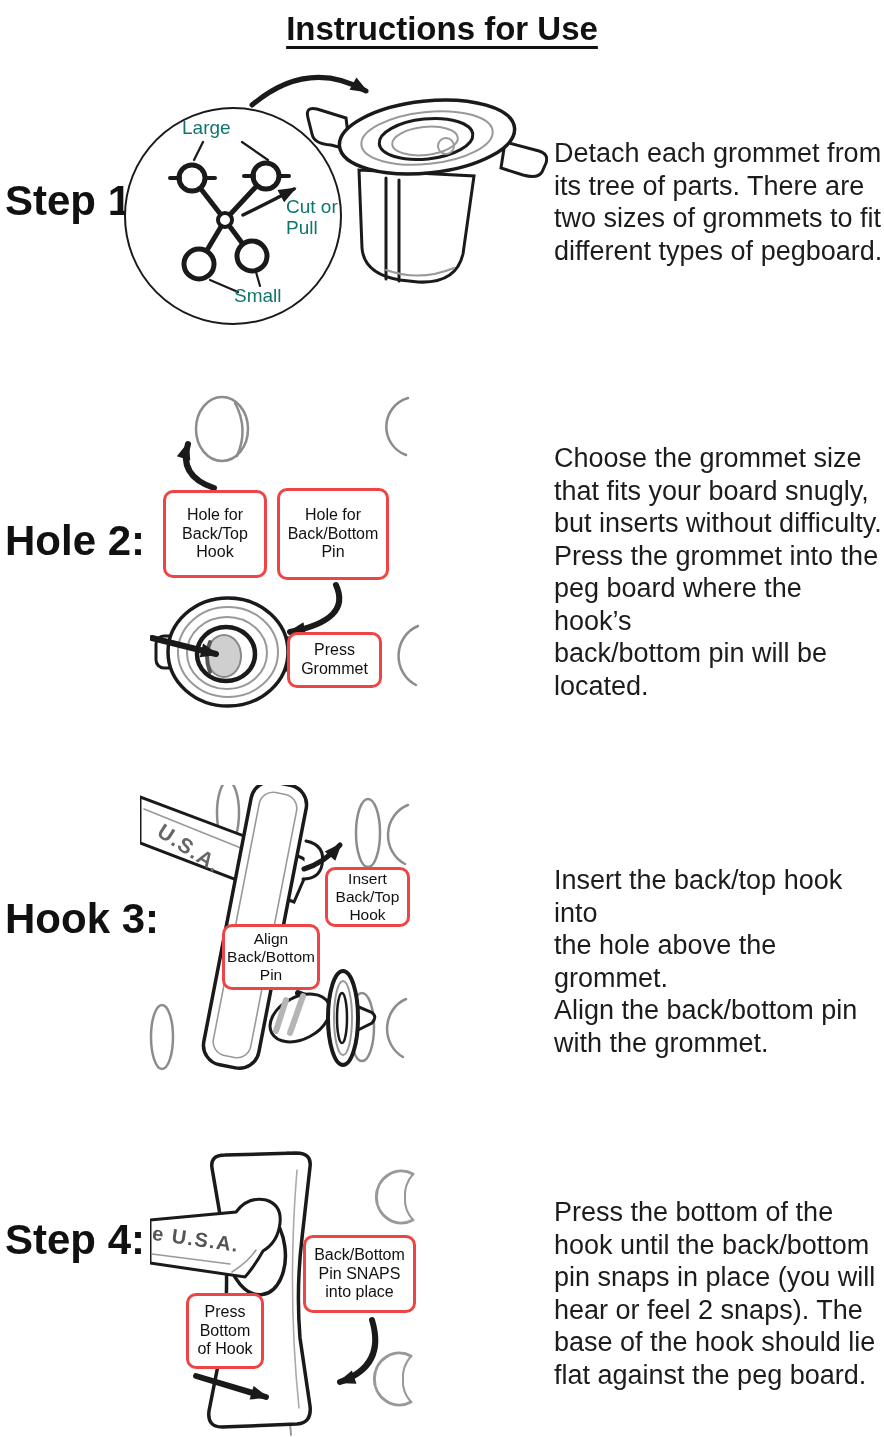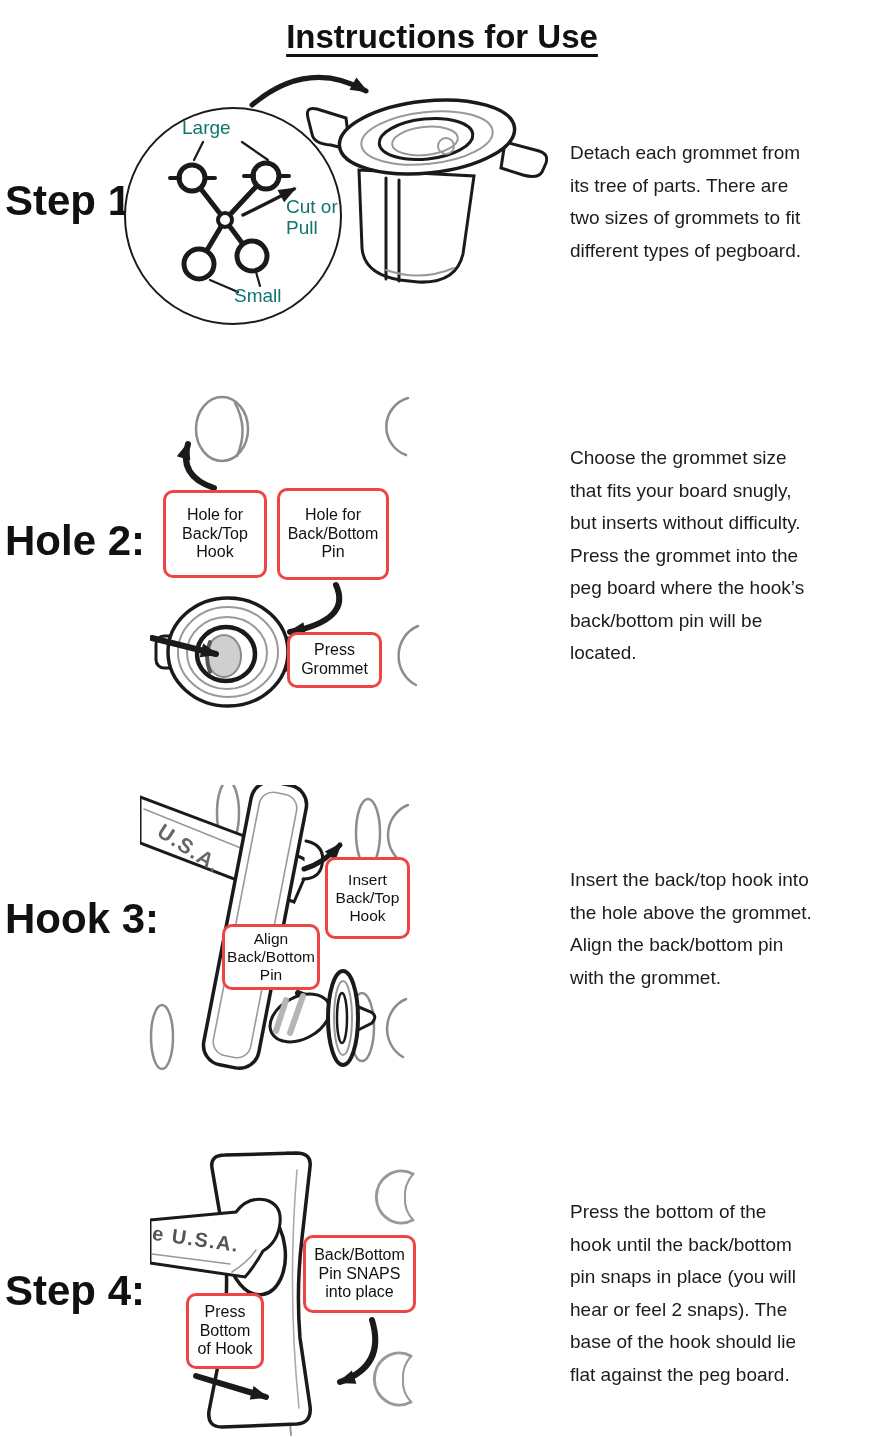--- a/index.html
+++ b/index.html
@@ -1,30 +1,30 @@
 <!DOCTYPE html>
 <html><head>
 <meta charset="utf-8">
 <style>
   html,body{margin:0;padding:0;}
   body{
     width:884px;height:1437px;position:relative;background:#ffffff;
     font-family:"Liberation Sans", sans-serif;color:#1c1c1c;overflow:hidden;
   }
   .title{
-    position:absolute;left:0;right:0;top:2px;margin:16px;text-align:center;
+    position:absolute;left:0;right:0;top:2px;margin:8px;text-align:center;
     font-size:33px;font-weight:700;color:#111;
     text-decoration:underline;text-decoration-thickness:3px;text-underline-offset:6px;
   }
   .step-label{
     position:absolute;left:5px;font-size:42px;font-weight:700;color:#111;line-height:40px;
   }
   .desc{
-    position:absolute;left:554px;font-size:19px;line-height:32.5px;
-    white-space:pre-line;color:#1c1c1c;margin-left:16px;
+    position:absolute;left:554px;font-size:27px;line-height:32.5px;
+    white-space:pre-line;color:#1c1c1c;
   }
   .illus{position:absolute;}
   .illus svg{position:absolute;left:0;top:0;}
   .callout{
     position:absolute;box-sizing:border-box;border:3px solid #ef4444;border-radius:10px;
     background:#fff;display:flex;align-items:center;justify-content:center;
     text-align:center;white-space:pre-line;font-size:16px;line-height:1.16;color:#111;
   }
   .callout.sm{font-size:15.5px;}
   .anno{position:absolute;font-size:19px;color:#0f766e;white-space:pre-line;line-height:1.1;}
@@ -32,21 +32,21 @@
   .marking{position:absolute;color:#666;font-weight:600;letter-spacing:1.5px;transform-origin:left top;}
 </style>
 </head>
 <body>
 
 <h1 class="title">Instructions for Use</h1>
 
 <div class="step-label" style="top:181px">Step 1:</div>
 <div class="step-label" style="top:521px">Hole 2:</div>
 <div class="step-label" style="top:899px">Hook 3:</div>
-<div class="step-label" style="top:1271px">Step 4:</div>
+<div class="step-label" style="top:1220px">Step 4:</div>
 
 <div class="desc" style="top:137px">Detach each grommet from
 its tree of parts. There are
 two sizes of grommets to fit
 different types of pegboard.</div>
 <div class="desc" style="top:442px">Choose the grommet size
 that fits your board snugly,
 but inserts without difficulty.
 Press the grommet into the
 peg board where the hook’s
@@ -191,21 +191,21 @@
         <path d="M146,215 L136,246" stroke="#b5b5b5" stroke-width="6"></path>
         <path d="M163,211 L150,248" stroke="#b5b5b5" stroke-width="6"></path>
         <path d="M214,220 L231,227 Q238,231 232,238 L216,246 Z" fill="#fff" stroke="#1a1a1a" stroke-width="3"></path>
         <ellipse cx="203" cy="233" rx="15" ry="47" fill="#fff" stroke="#1a1a1a" stroke-width="4"></ellipse>
         <ellipse cx="203" cy="233" rx="9" ry="37" stroke="#999" stroke-width="2"></ellipse>
         <ellipse cx="202" cy="233" rx="5" ry="25" stroke="#1a1a1a" stroke-width="2.5"></ellipse>
       </g>
     </g>
   </svg>
   <div class="marking" style="left:26px;top:34px;font-size:21px;transform:rotate(33deg)">U.S.A.</div>
-  <div class="callout sm" style="left:185px;top:72px;width:85px;height:82px">Insert
+  <div class="callout sm" style="left:185px;top:82px;width:85px;height:60px">Insert
 Back/Top
 Hook</div>
   <div class="callout sm" style="left:82px;top:139px;width:98px;height:66px">Align
 Back/Bottom
 Pin</div>
 </div>
 
 <div class="illus" style="left:150px;top:1150px;width:320px;height:287px">
   <svg width="320" height="287" viewBox="0 0 320 287">
     <defs>

